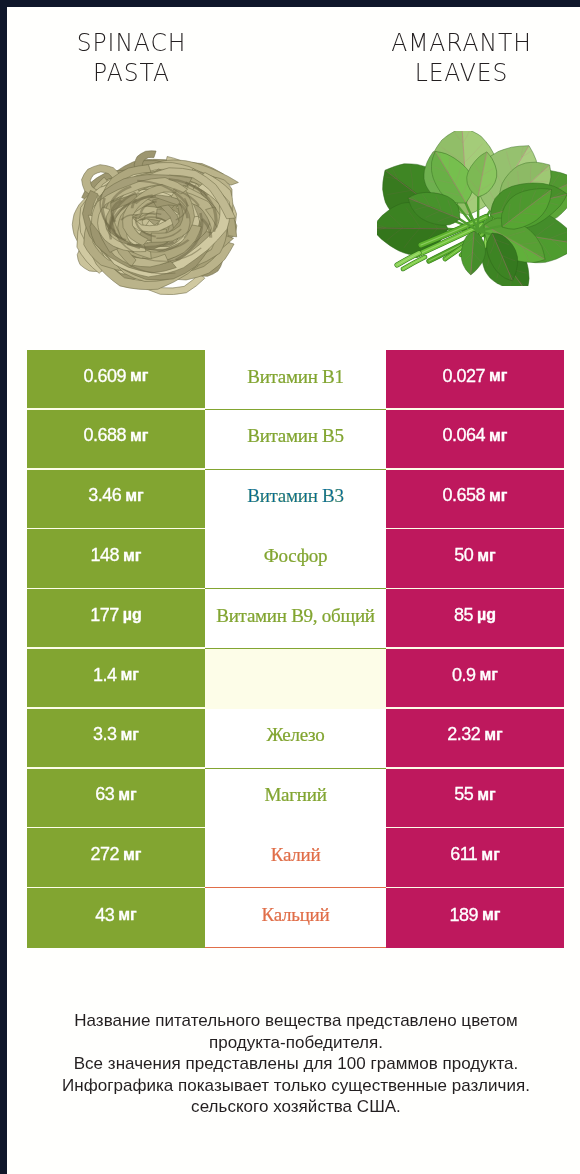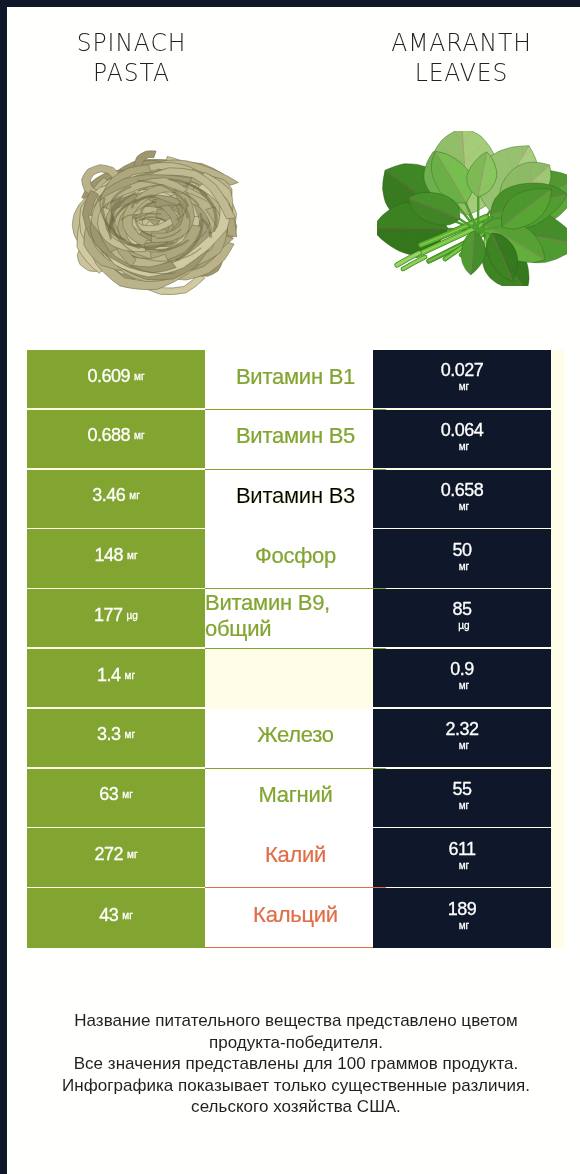--- a/index.html
+++ b/index.html
@@ -24,27 +24,27 @@
   .vs{position:absolute;left:223px;top:169px;font-family:"DejaVu Sans",sans-serif;font-size:94px;font-weight:400;letter-spacing:1.4px;line-height:1;}
   .vs .v{color:#82a531;display:inline-block;transform:scaleX(1.08);transform-origin:left;margin-right:4px;}
   .vs .s{color:#e06e49;display:inline-block;transform:scaleX(0.97);transform-origin:left;}
   
   .table{position:absolute;left:20px;top:343px;width:537px;background:#fdfde8;}
   .row{position:relative;height:59.8px;}
   .row:last-child .cellL,.row:last-child .cellR{height:59.8px;}
   .cellL,.cellR{position:absolute;top:0;height:58.3px;width:178px;
       display:flex;align-items:center;justify-content:center;color:#fff;}
   .cellL{left:0;background:#82a531;-webkit-text-stroke-color:#fff;}
-  .cellR{right:13px;background:#0f172a;flex-direction:column;-webkit-text-stroke-color:#fff;}
+  .cellR{right:0;background:#be185d;-webkit-text-stroke-color:#fff;}
   .cellM{position:absolute;left:178px;right:178px;top:0;height:60px;
       display:flex;align-items:center;justify-content:center;
       border-bottom:1px solid #82a531;box-sizing:border-box;-webkit-text-stroke-color:#fff;background:#fff;}
   .num{font-size:18px;font-weight:400;letter-spacing:-0.5px;-webkit-text-stroke:0.3px;position:relative;top:-3px;}
-  .unit{font-size:10px;font-weight:400;margin-left:4px;-webkit-text-stroke:0.3px;position:relative;top:-3px;}
-  .nut{font-size:22px;font-weight:400;letter-spacing:-0.25px;-webkit-text-stroke:0.22px;position:relative;top:-3px;}
+  .unit{font-size:16px;font-weight:700;margin-left:4px;-webkit-text-stroke:0.3px;position:relative;top:-3px;}
+  .nut{font-size:19px;font-weight:400;letter-spacing:-0.25px;-webkit-text-stroke:0.22px;position:relative;top:-3px;font-family:Liberation Serif, serif;}
   
   .footer{position:absolute;left:0;top:1003px;width:578px;text-align:center;
      font-family:"Liberation Sans",sans-serif;font-size:17px;line-height:21.6px;
      letter-spacing:0.03px;color:#231f20;}
 </style>
 </head>
 <body>
 
 <div class="page">
   <div class="titles">
@@ -548,21 +548,21 @@
           <span class="num">0.064</span>
           <span class="unit">мг</span>
         </div>
       </div>
       <div class="row">
         <div class="cellL">
           <span class="num">3.46</span>
           <span class="unit">мг</span>
         </div>
    <div class="cellM" style="border-bottom-color:#82a531">
-          <span class="nut" style="color:#000000;-webkit-text-stroke-color:#82a531">Витамин B3</span>
+          <span class="nut" style="color:#0369a1;-webkit-text-stroke-color:#82a531">Витамин B3</span>
         </div>
    <div class="cellR">
           <span class="num">0.658</span>
           <span class="unit">мг</span>
         </div>
       </div>
       <div class="row">
         <div class="cellL">
           <span class="num">148</span>
           <span class="unit">мг</span>

